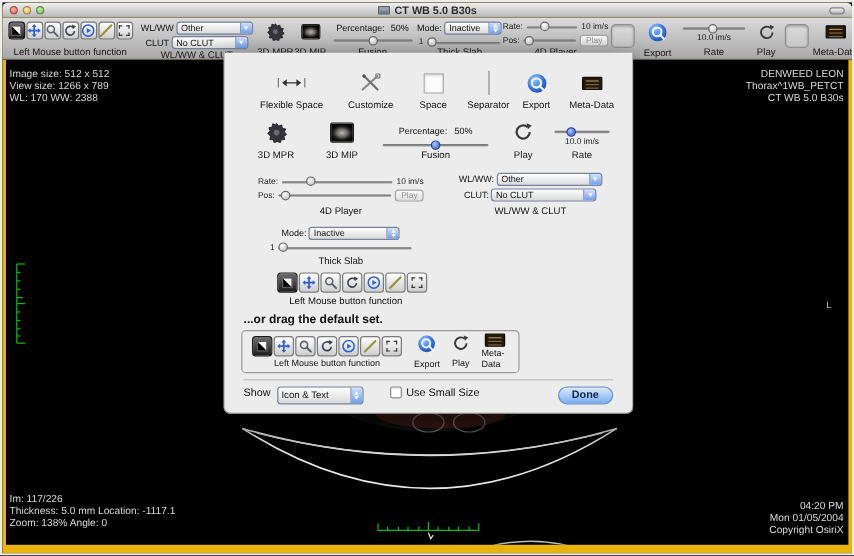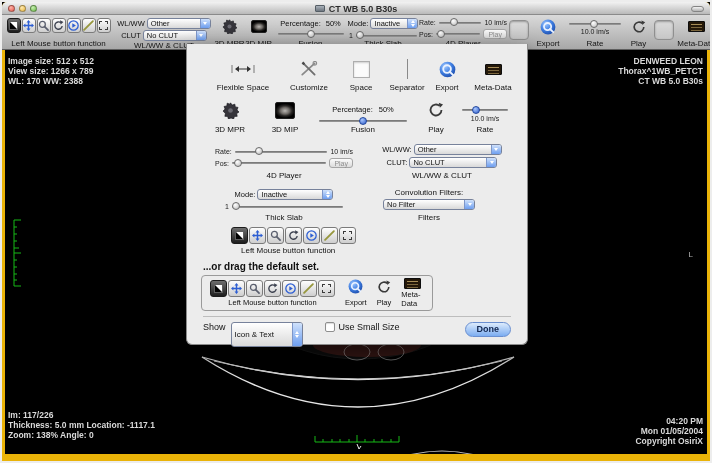--- a/index.html
+++ b/index.html
@@ -51,21 +51,21 @@
         background:rgba(255,255,255,.22);box-shadow:inset 0 1px 2px rgba(0,0,0,.3);flex:0 0 auto;}
   .gmeta{width:17px;height:11px;background:#241809;border:1px solid #0d0d0d;border-radius:1px;position:relative;}
   .gmeta::after{content:"";position:absolute;left:2px;right:2px;top:2px;height:1px;background:rgba(255,220,140,.6);
         box-shadow:0 3px 0 rgba(255,220,140,.4),0 6px 0 rgba(255,220,140,.4);}
   .gmip{width:16px;height:13px;border-radius:2px;border:1px solid #202020;
         background:radial-gradient(ellipse 55% 48% at 50% 52%,#bab7b3 0%,#6e6a66 45%,#2a2826 70%,#000 100%);}
   .gspace{width:17px;height:17px;border:1px solid #aeaeae;background:#fbfbfb;box-shadow:inset 0 1px 2px rgba(0,0,0,.18);}
   .gsep{width:1px;height:20px;background:#8a8a8a;}
   
   .viewer{position:absolute;left:3px;right:3px;top:48px;bottom:7px;background:#000;overflow:hidden;}
-  .ov{position:absolute;font-size:8.5px;line-height:10px;color:#d9d9d9;font-weight:bold;}
+  .ov{position:absolute;font-size:8.5px;line-height:10px;color:#d9d9d9;}
   .ov.r{text-align:right;}
   .orient{position:absolute;font-size:8px;color:#b5b5b5;}
   
   .dlg{position:absolute;left:184px;top:42px;width:342px;height:301px;background:#ececec;border:1px solid #8b8b8b;
        border-top:none;border-radius:0 0 6px 6px;box-shadow:0 10px 24px rgba(0,0,0,.6);padding:6px 16px 6px;z-index:30;}
   .dh{font-size:10.5px;font-weight:bold;color:#101010;margin:2px 0 4px;}
   .drow{display:flex;align-items:flex-end;}
   .di{display:flex;flex-direction:column;align-items:center;justify-content:flex-end;flex:0 0 auto;}
   .di .ic{display:flex;align-items:center;justify-content:center;}
   .di .lb{font-size:8px;color:#111;margin-top:3px;white-space:nowrap;}
@@ -483,30 +483,20 @@
               </span>
         </div>
         <div class="kv" style="gap:3px;width:100%;margin-top:3px">
           <span class="tiny">1</span>
           <span class="sl" style="flex:1">
                 <span class="kn" style="left:0"></span>
               </span>
         </div>
         <span class="lb">Thick Slab</span>
       </div>
-      <div class="di" style="width:120px;margin-left:26px">
-        <span style="font-size:8px;color:#111">Convolution Filters:</span>
-        <span class="pp" style="width:92px;margin-top:2px">
-              <span class="txt">No Filter</span>
-              <span class="cap">
-                <span class="td"></span>
-              </span>
-            </span>
-        <span class="lb">Filters</span>
-      </div>
     </div>
 
     <div class="col" style="margin:4px 0 0 28px;align-items:flex-start">
       <div class="seg seg-lg">
         <button class="mb sel">
               <span class="gct"></span>
             </button>
         <button class="mb">
               <svg width="11" height="11" viewBox="0 0 12 12">
                 <path d="M6 0L8.2 2.6H6.8v2.6h2.6V3.8L12 6 9.4 8.2V6.8H6.8v2.6h1.4L6 12 3.8 9.4h1.4V6.8H2.6v1.4L0 6l2.6-2.2v1.4h2.6V2.6H3.8z" fill="#2e5fd3"></path>
@@ -600,21 +590,21 @@
         <span style="font-size:7.5px;color:#111">Play</span>
       </div>
       <div class="col" style="align-items:center">
         <span class="gmeta"></span>
         <span style="font-size:7.5px;color:#111;margin-top:1px">Meta-Data</span>
       </div>
     </div>
 
     <div class="dfoot">
       <span>Show</span>
-      <span class="pp" style="width:72px;height:25px;margin-left:5px;font-size:8px">
+      <span class="pp" style="width:72px;height:15px;margin-left:5px;font-size:8px">
             <span class="txt">Icon &amp; Text</span>
             <span class="cap">
               <span class="tu"></span>
               <span class="td"></span>
             </span>
           </span>
       <span class="chk" style="margin-left:22px"></span>
       <span style="margin-left:4px">Use Small Size</span>
       <span style="flex:1"></span>
       <button class="done">Done</button>

